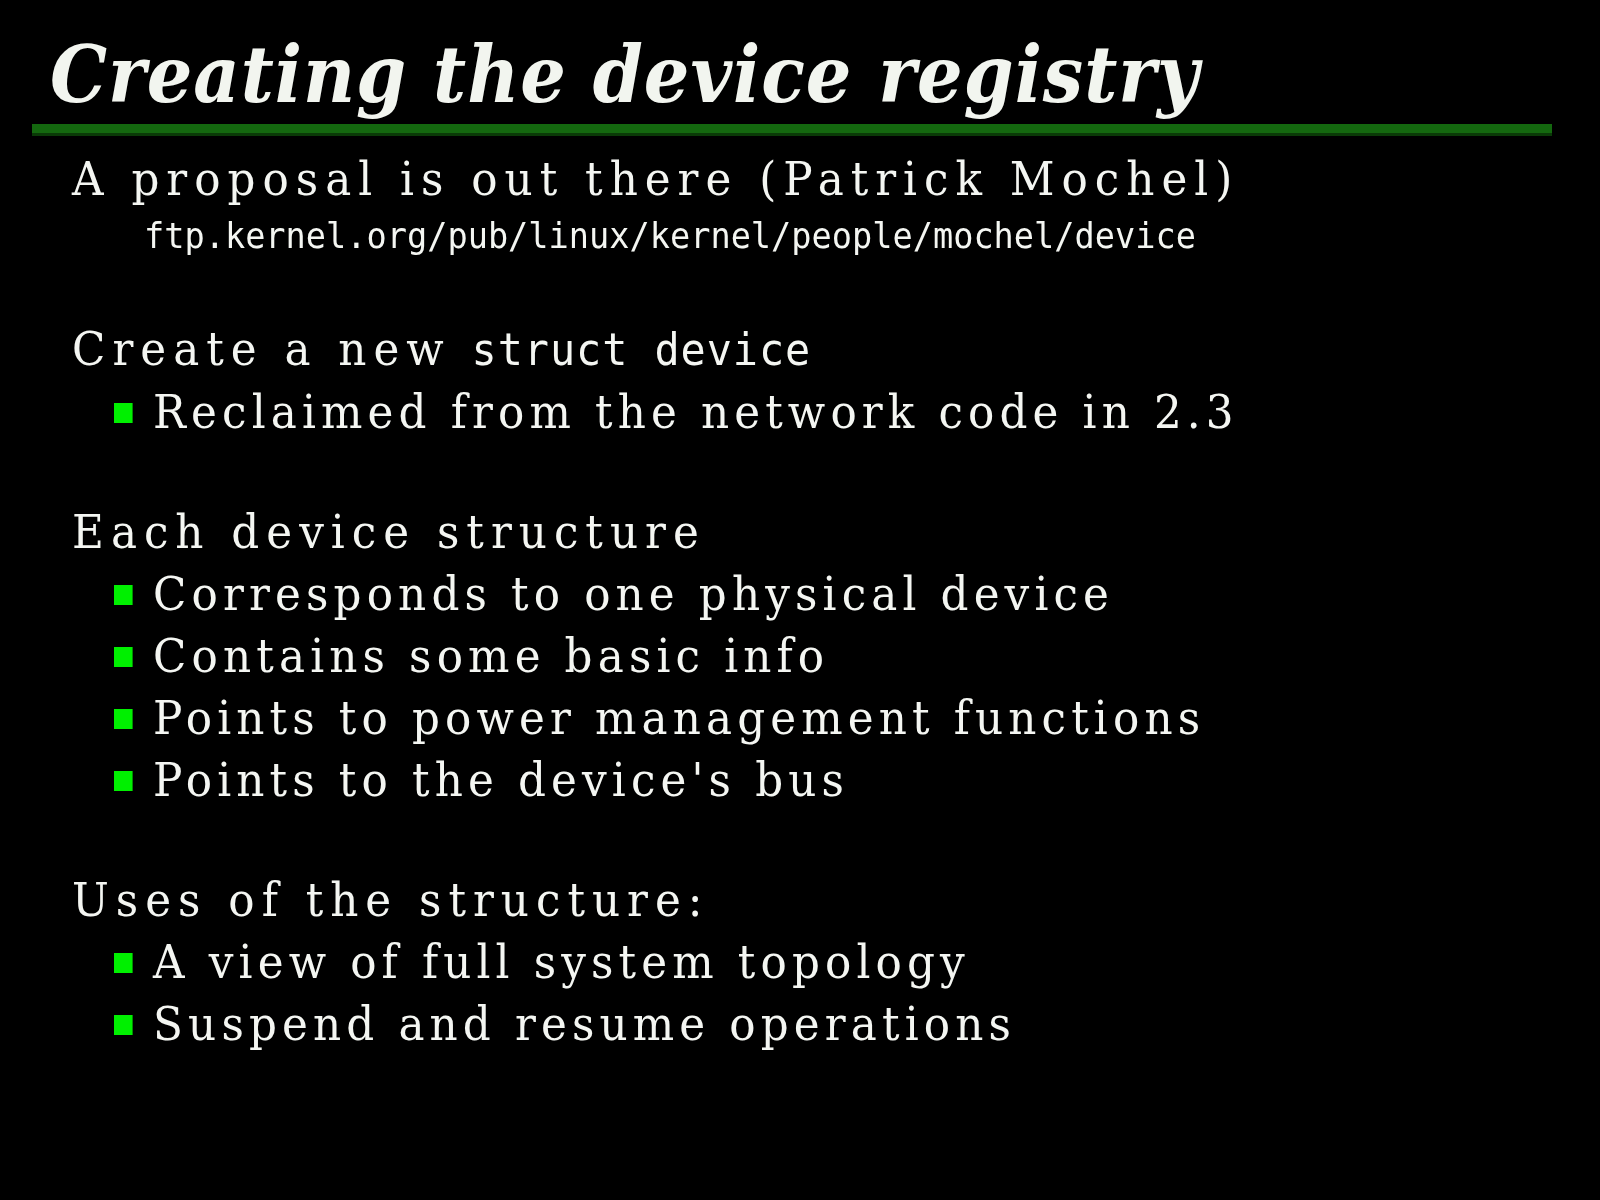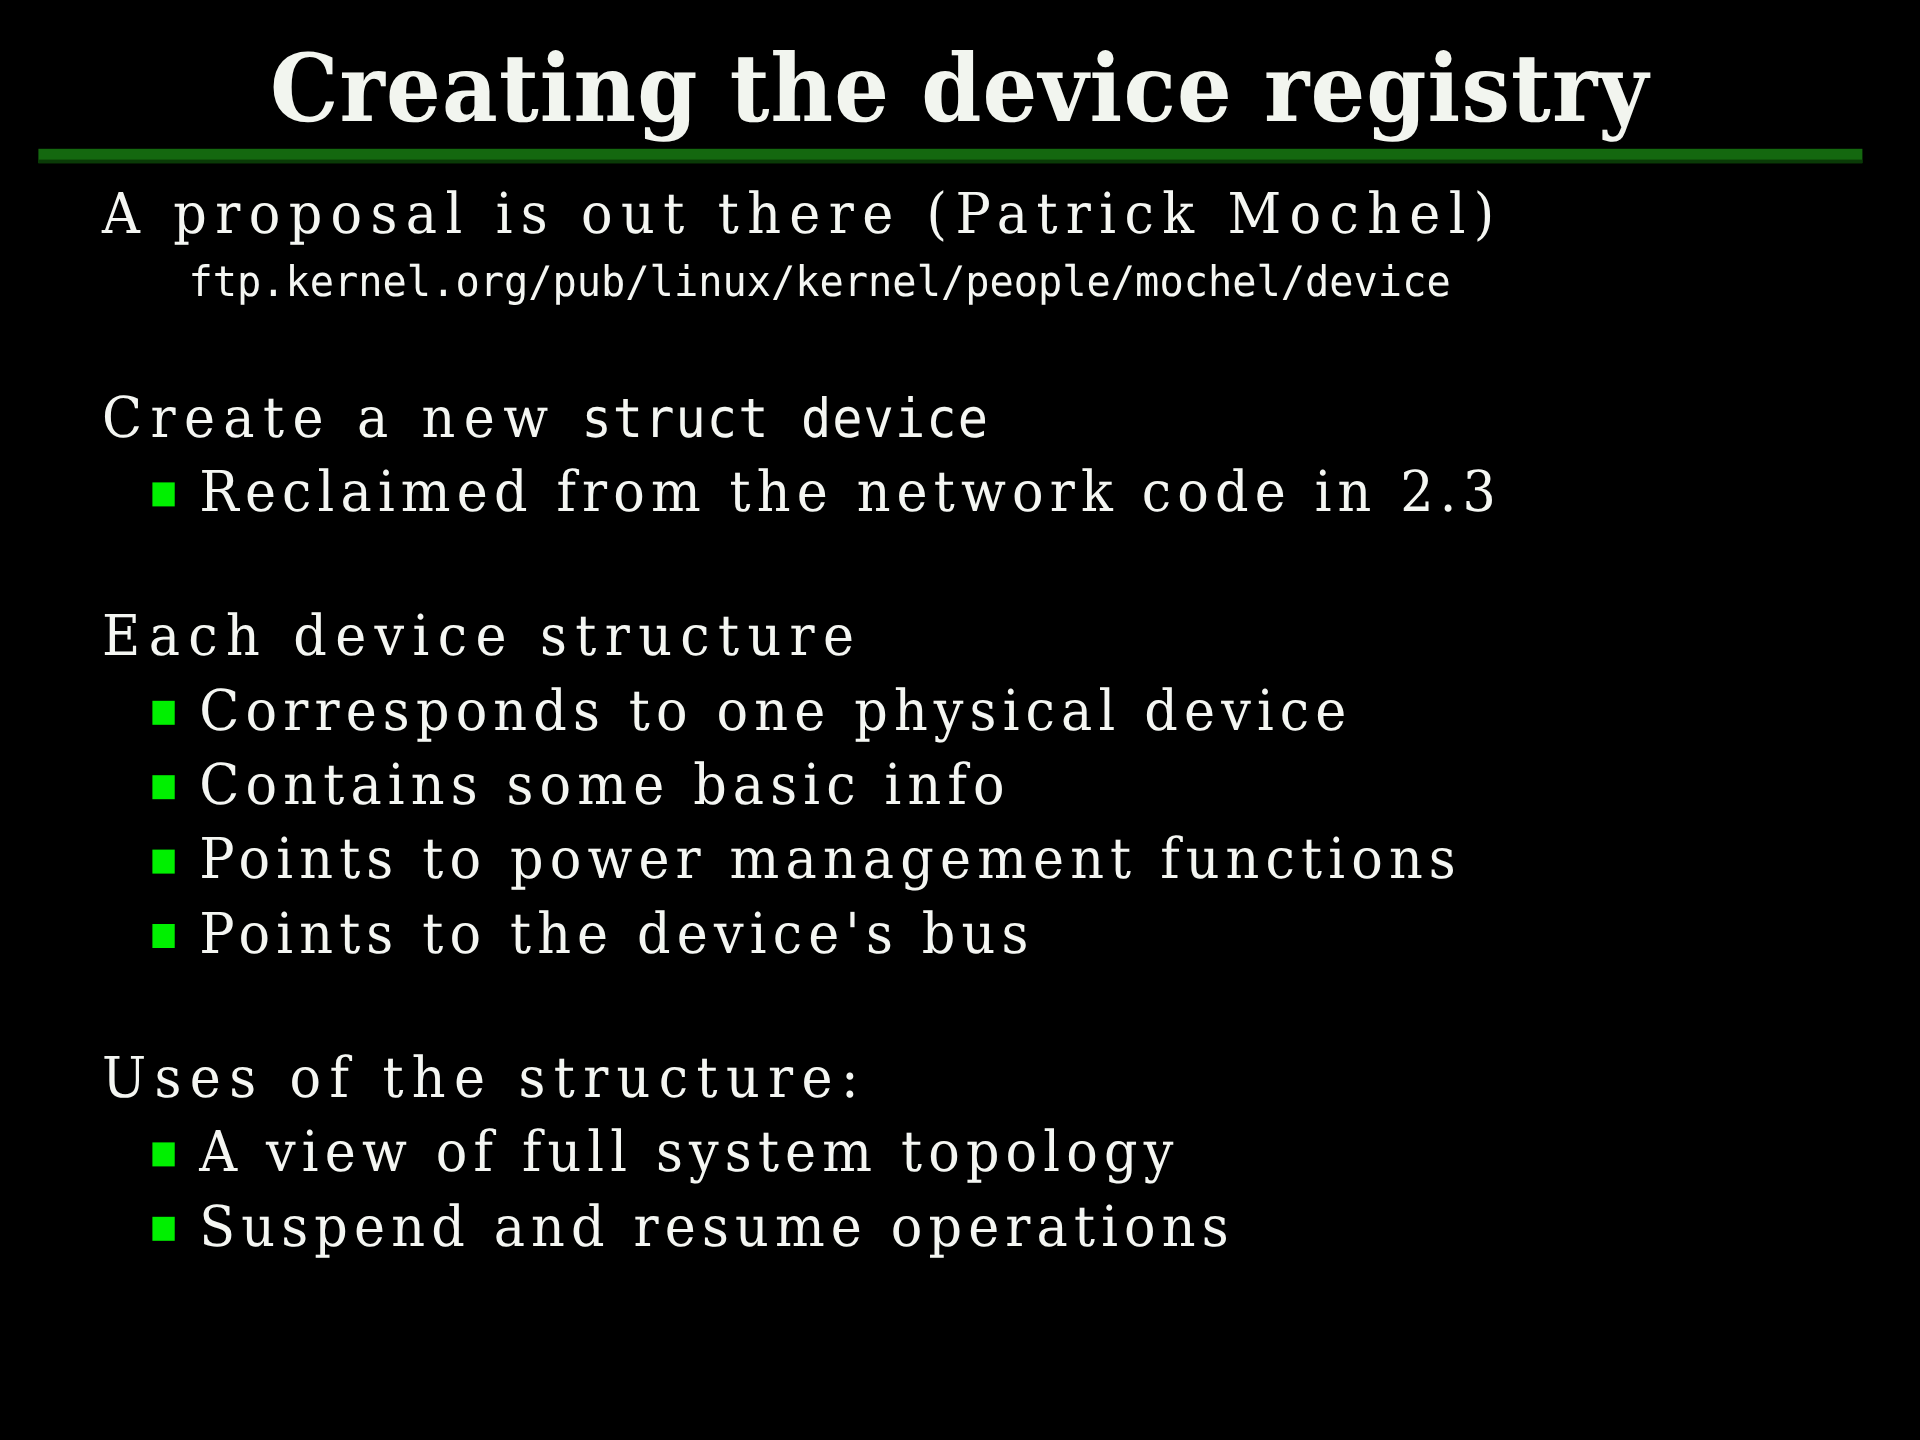--- a/index.html
+++ b/index.html
@@ -21,21 +21,22 @@
     height: 1200px;
     background: #000000;
   }
 
   
   .title-block {
     position: absolute;
     left: 0;
     top: 34px;
     width: 1600px;
-    text-align: center;
+    text-align: left;
+    font-style: italic;
   }
   .slide-title {
     display: inline-block;
     color: #f2f5ef;
     font-family: "DejaVu Serif", "Liberation Serif", serif;
     font-weight: bold;
     font-size: 78px;
     line-height: 82px;
     letter-spacing: 1px;
     transform: scaleX(0.92);
@@ -48,21 +49,21 @@
     top: 124px;
     width: 1520px;
     height: 9px;
     background: #14680f;
     border-bottom: 3px solid #0a3a07;
   }
 
   
   .body-block {
     position: absolute;
-    left: 17px;
+    left: 4px;
     top: 148px;
     width: 1488px;
   }
 
   .line {
     position: relative;
     color: #f4f6f2;
     font-family: "DejaVu Serif", "Liberation Serif", serif;
     white-space: nowrap;
   }

